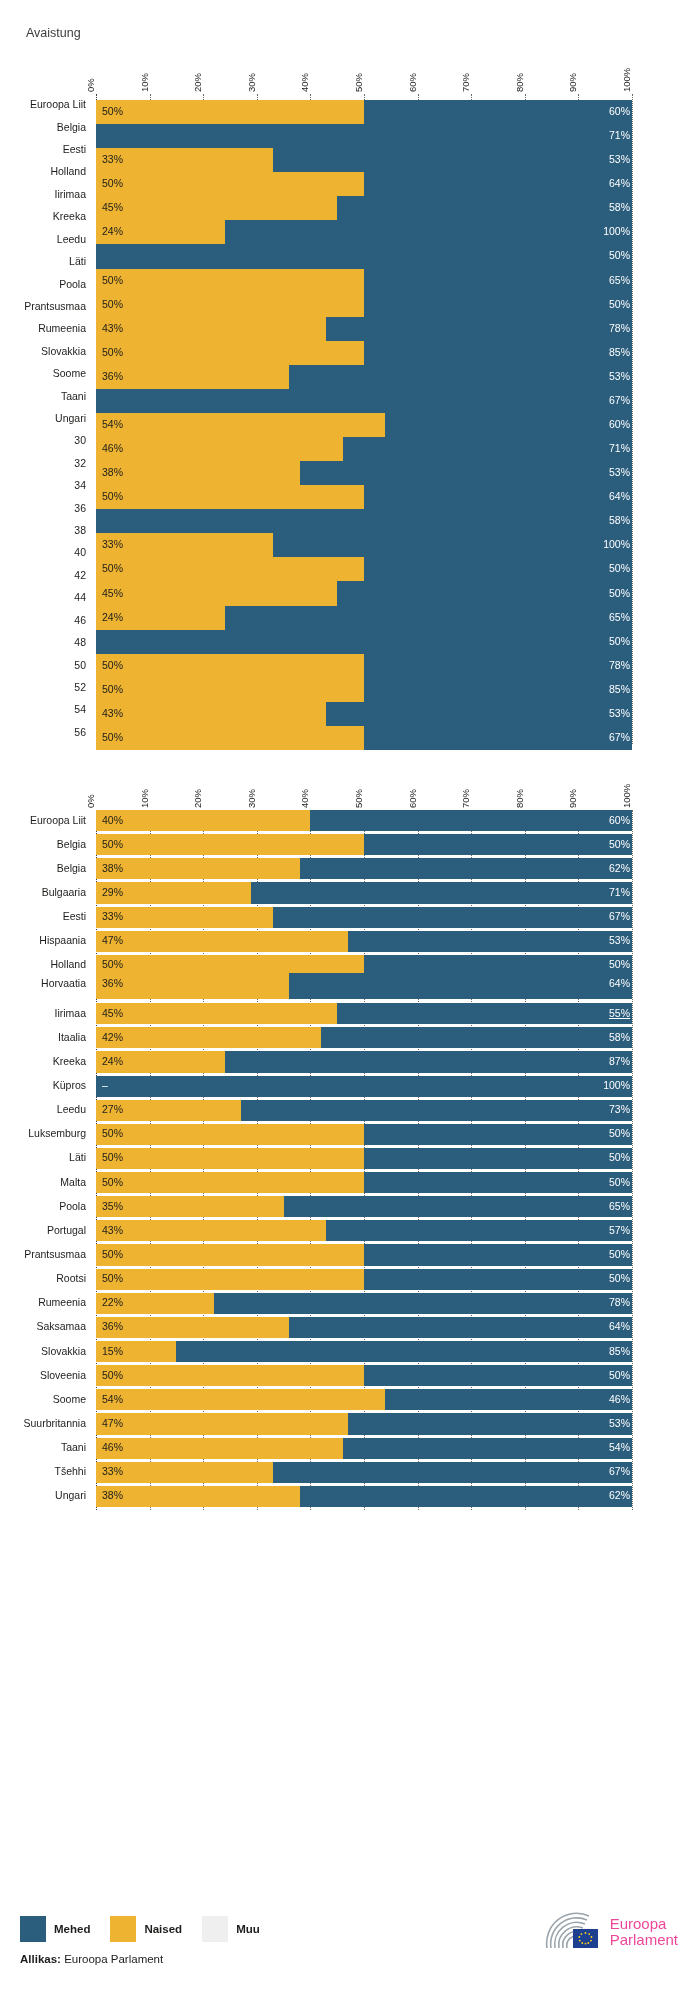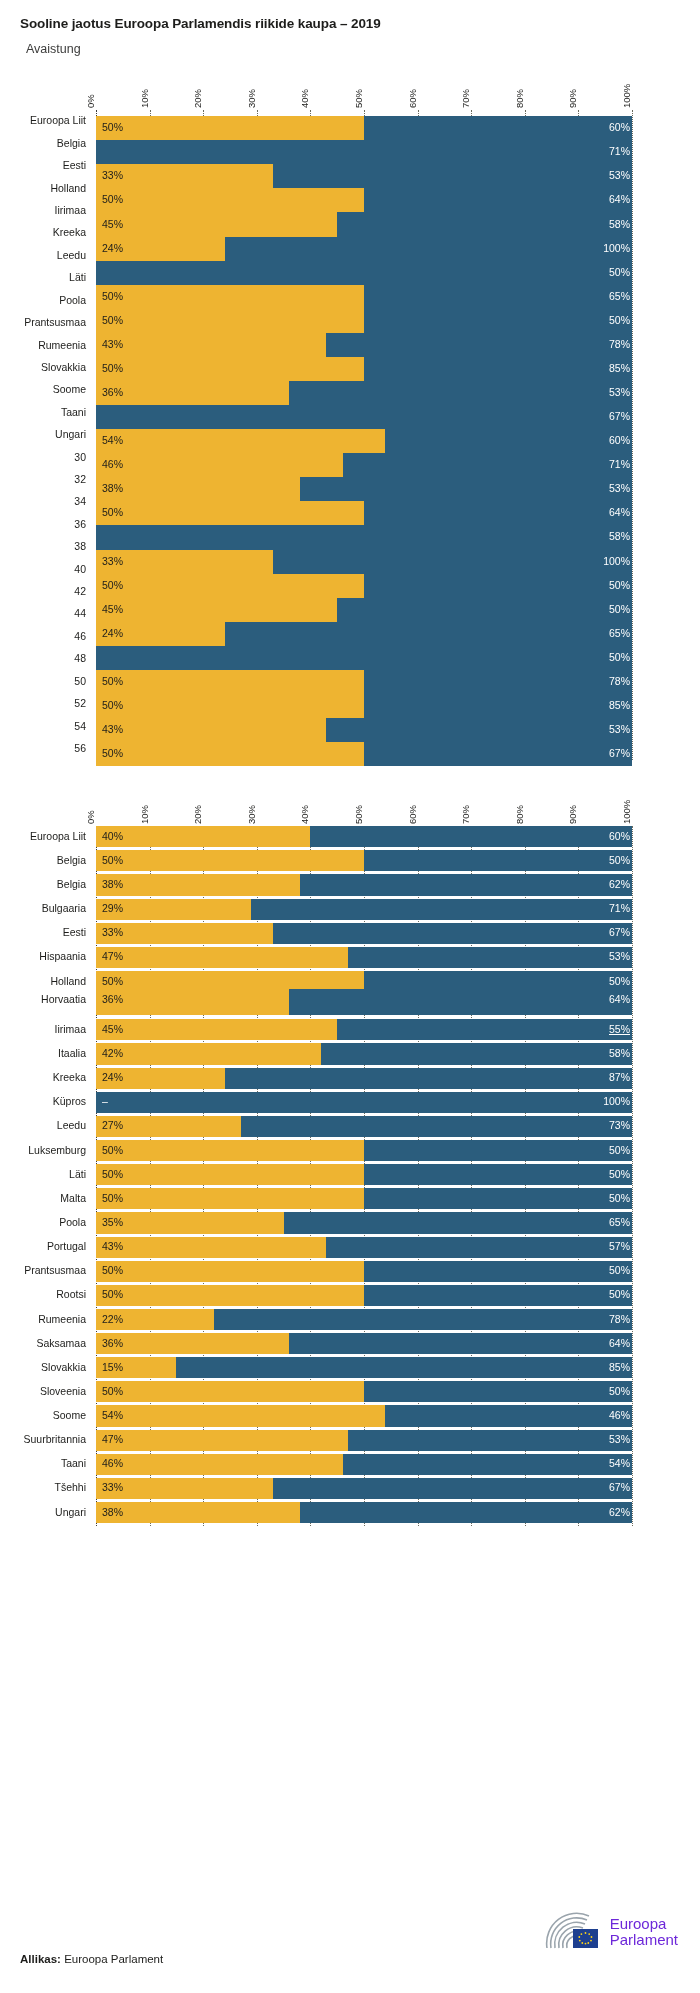--- a/index.html
+++ b/index.html
@@ -109,27 +109,26 @@
     position:absolute; left:20px; top:18px;
     display:flex; align-items:center; gap:0px;
   }
   .legend-item { display:flex; align-items:center; margin-right:20px; }
   .legend-swatch { width:26px; height:26px; display:inline-block; }
   .legend-text { font-size:11.5px; font-weight:bold; margin-left:8px; color:#1d1d1b; }
   #source { position:absolute; left:20px; top:55px; font-size:11.5px; color:#1d1d1b; }
   #source b { font-weight:bold; }
   #ep-logo { position:absolute; right:22px; top:14px; display:flex; align-items:center; }
   #ep-logo-mark { width:58px; height:40px; position:relative; margin-right:7px; }
-  #ep-logo-text { font-size:15px; color:#6d28d9; line-height:1.08; }
+  #ep-logo-text { font-size:15px; color:#ec4899; line-height:1.08; }
 </style>
 </head>
 <body>
 
 <div id="header">
-  <div id="chart-title">Sooline jaotus Euroopa Parlamendis riikide kaupa – 2019</div>
   <div id="chart-subtitle">Avaistung</div>
 </div>
 
 <div class="chart-block" id="chart1" style="margin-top:14px;">
   <div class="axis-row">
       <div class="axis-tick" style="left: 0%;">0%</div>
       <div class="axis-tick" style="left: 10%;">10%</div>
       <div class="axis-tick" style="left: 20%;">20%</div>
       <div class="axis-tick" style="left: 30%;">30%</div>
       <div class="axis-tick" style="left: 40%;">40%</div>
@@ -570,20 +569,34 @@
         <div class="seg women" style="left: 0%; width: 38%;"></div>
         <div class="seg men" style="left: 38%; width: 62%;"></div>
         <div class="cat-label" style="top: 3.56897px;">Ungari</div>
         <div class="lab-left" style="top: 3.56897px; color: rgb(29, 29, 27);">38%</div>
         <div class="lab-right" style="top: 3.56897px; right: 2px;">62%</div>
       </div>
     </div>
 </div>
 
 <div id="footer">
+  <div id="legend">
+      <div class="legend-item">
+        <span class="legend-swatch" style="background: rgb(43, 93, 125);"></span>
+        <span class="legend-text">Mehed</span>
+      </div>
+      <div class="legend-item">
+        <span class="legend-swatch" style="background: rgb(238, 180, 49);"></span>
+        <span class="legend-text">Naised</span>
+      </div>
+      <div class="legend-item">
+        <span class="legend-swatch" style="background: rgb(239, 239, 239);"></span>
+        <span class="legend-text">Muu</span>
+      </div>
+    </div>
   <div id="source">
     <b>Allikas:</b>
     <span>Euroopa Parlament</span>
   </div>
   <div id="ep-logo">
     <div id="ep-logo-mark">
       <svg width="58" height="40" viewBox="0 0 58 40" aria-hidden="true">
         <g fill="none" stroke="#9aa4ac" stroke-width="1.6">
           <path d="M2,36 A30,30 0 0 1 44,4"></path>
           <path d="M6,36 A26,26 0 0 1 42,8"></path>

